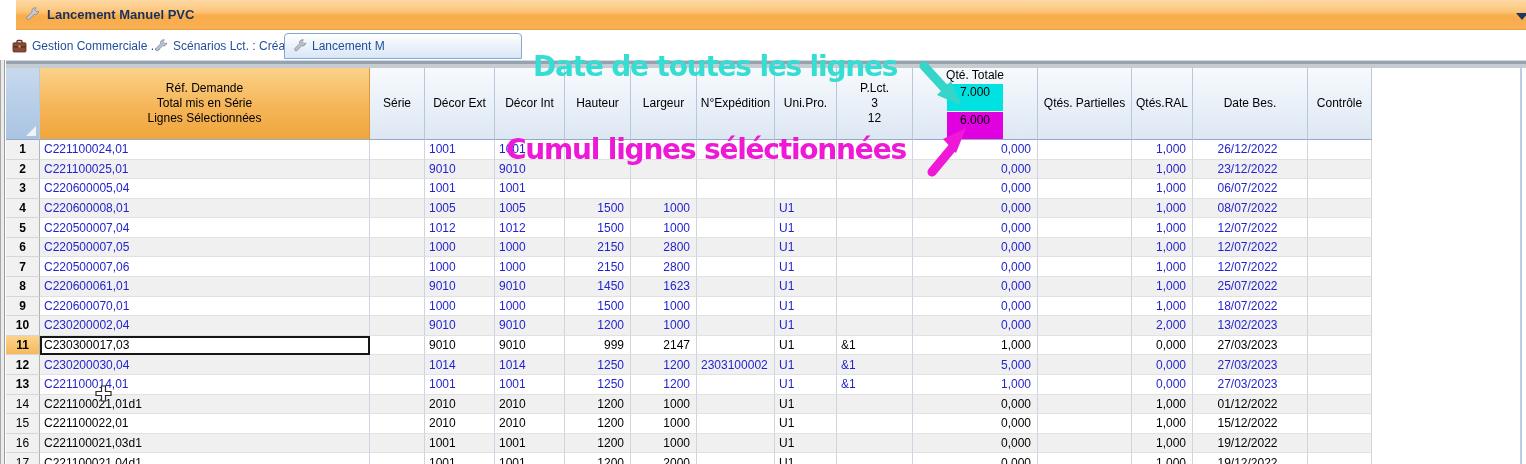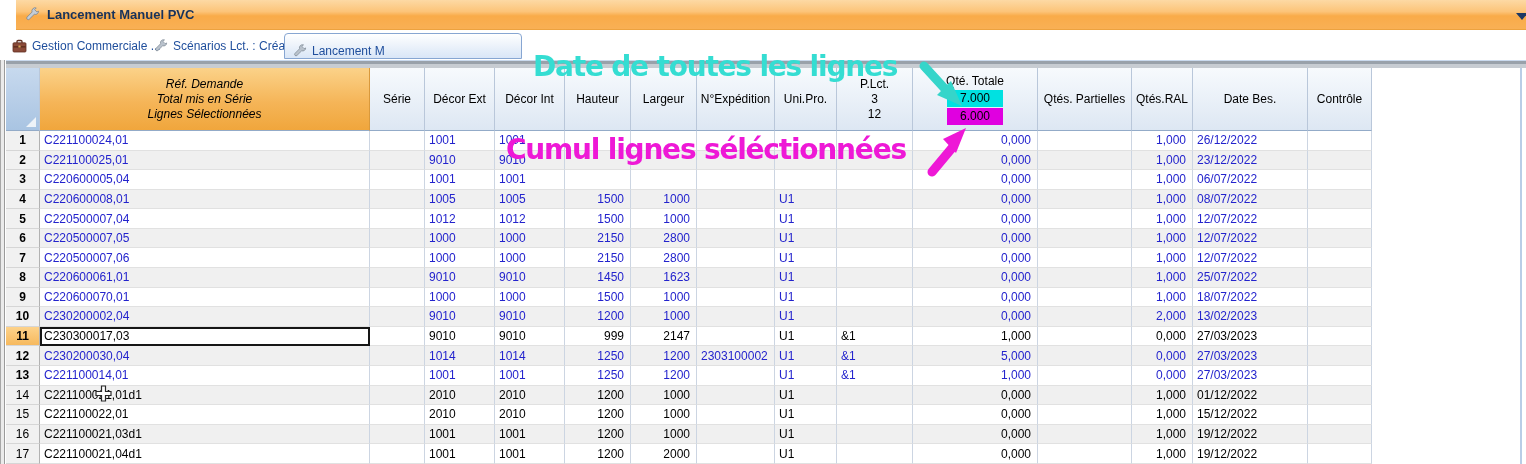--- a/index.html
+++ b/index.html
@@ -17,43 +17,43 @@
     border-left:6px solid transparent; border-right:6px solid transparent;
     border-top:7px solid #1c3864; }
 
   
   .tabbar { position:absolute; top:30px; left:0; width:1526px; height:30px; background:#fff; }
   .tab { position:absolute; top:3px; height:26px; display:flex; align-items:center;
     gap:5px; font-size:12px; color:#1f4e9c; padding:0 8px; white-space:nowrap; }
   .tab.t1 { left:4px; }
   .tab.t2 { left:146px; }
   .tab.t3 { left:284px; width:238px; border:1px solid #87a6d2;
-    border-radius:4px 4px 0 0; background:linear-gradient(#ffffff, #eaf1fa 55%, #d9e6f7);align-items:flex-end; }
+    border-radius:4px 4px 0 0; background:linear-gradient(#ffffff, #eaf1fa 55%, #d9e6f7); }
 
   
   .band { position:absolute; top:60px; left:0; width:1526px; height:8px;
     background:linear-gradient(#cadaee 0 1px, #99a1aa 1px 4px, #c7ccd2 4px 8px); }
   .lstrip { position:absolute; left:0; top:60px; width:6px; height:404px;
     background:linear-gradient(90deg,#a7a7a7 0 1px,#ebebeb 1px 4px,#9b9b9b 4px 5px,#ffffff 5px 6px); }
   .rline { position:absolute; left:1520px; top:68px; width:2px; height:396px; background:#b9cde6; }
 
   
   table.grid { position:absolute; left:6px; top:68px; width:1366px;
     border-collapse:separate; border-spacing:0; table-layout:fixed;
     font-size:12px; color:#000; }
   thead tr { height:63px; }
   th { background:linear-gradient(#f7fafd, #dde7f3); font-weight:normal; font-size:12px;
     text-align:center; vertical-align:middle; padding:0; line-height:15px;
     border-right:1px solid #b9c7da; border-bottom:1px solid #93abc8; overflow:hidden; }
   th.ref { background:linear-gradient(#fbd289, #f5b558 55%, #f0a63c);
-    border-right:1px solid #d9993c;font-style:italic; }
+    border-right:1px solid #d9993c; }
   th.corner { background:linear-gradient(#c7d9ee, #a9c4e2); position:relative; }
   th.corner .tri { position:absolute; right:3px; bottom:3px; width:0; height:0;
     border-left:10px solid transparent; border-bottom:10px solid #eef3f8; }
-  .hl { width:56px; height:17px; line-height:17px; margin:1px auto 0;
+  .hl { width:56px; height:27px; line-height:17px; margin:1px auto 0;
     text-align:center; color:#000; }
   .hl.cy { background:#00e1e1; }
   .hl.mg { background:#e000e0; }
 
   tbody tr { height:19.59px; }
   td { border-right:1px solid #ccd5e2; border-bottom:1px solid #e1e1e1;
     padding:0 4px; white-space:nowrap; overflow:hidden; vertical-align:middle; }
   tr.odd  td { background:#fff; }
   tr.even td { background:#f0f0f0; }
   td.c-num { background:#f1f1f1 !important; border-right:1px solid #b2b2b2;
@@ -61,21 +61,21 @@
   td.c-num.bn { font-weight:bold; }
   td.c-ref { background:#ececec; text-align:left; }
   tr.sel td { color:#2323cd; }
   tr.sel td.c-num { color:#000; }
   tr.act td { background:#fff; color:#000; }
   tr.act td.c-num { background:linear-gradient(#fdd28a,#f6b95e) !important; }
   tr.act td.c-ref { background:#fff; outline:2px solid #161616; outline-offset:-2px; }
   td.c-serie, td.c-controle { text-align:center; }
   td.c-decor_ext, td.c-decor_int, td.c-n_expedition, td.c-uni_pro, td.c-p_lct { text-align:left; }
   td.c-hauteur, td.c-largeur, td.c-qte_totale, td.c-qtes_partielles, td.c-qtes_ral { text-align:right; padding-right:6px; }
-  td.c-date_bes { text-align:left; padding-right:9px; }
+  td.c-date_bes { text-align:center; padding-right:9px; }
 
   
   .anno { position:absolute; font-family:"DejaVu Sans", sans-serif; font-weight:bold;
     font-size:28px; letter-spacing:-1.2px; white-space:nowrap; z-index:30; }
   .anno.cy { left:533px; top:50px; color:#35ddd2; }
   .anno.mg { left:506px; top:133px; color:#ee18d6; }
   .arrow { position:absolute; z-index:31; }
   .arrow.cy { left:912px; top:58px; }
   .arrow.mg { left:918px; top:118px; }
   .cursor { position:absolute; left:95px; top:385px; z-index:40; }

